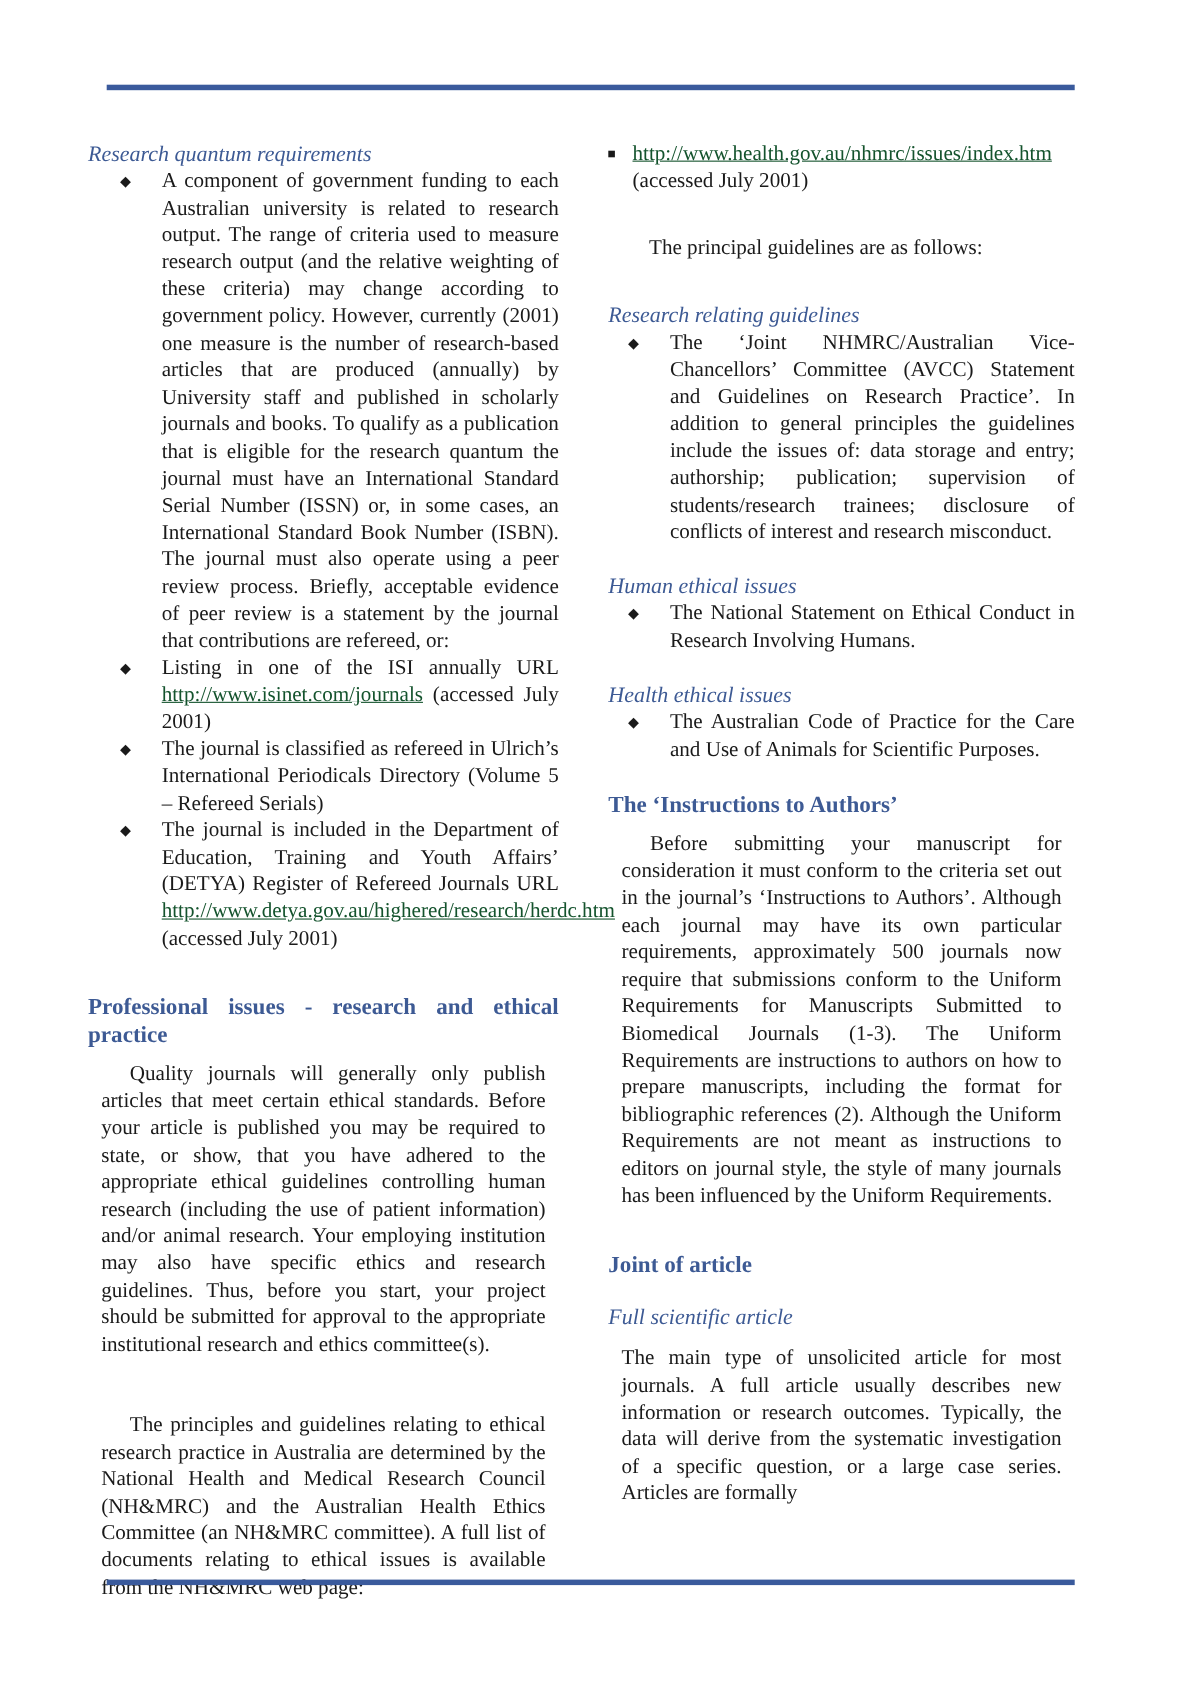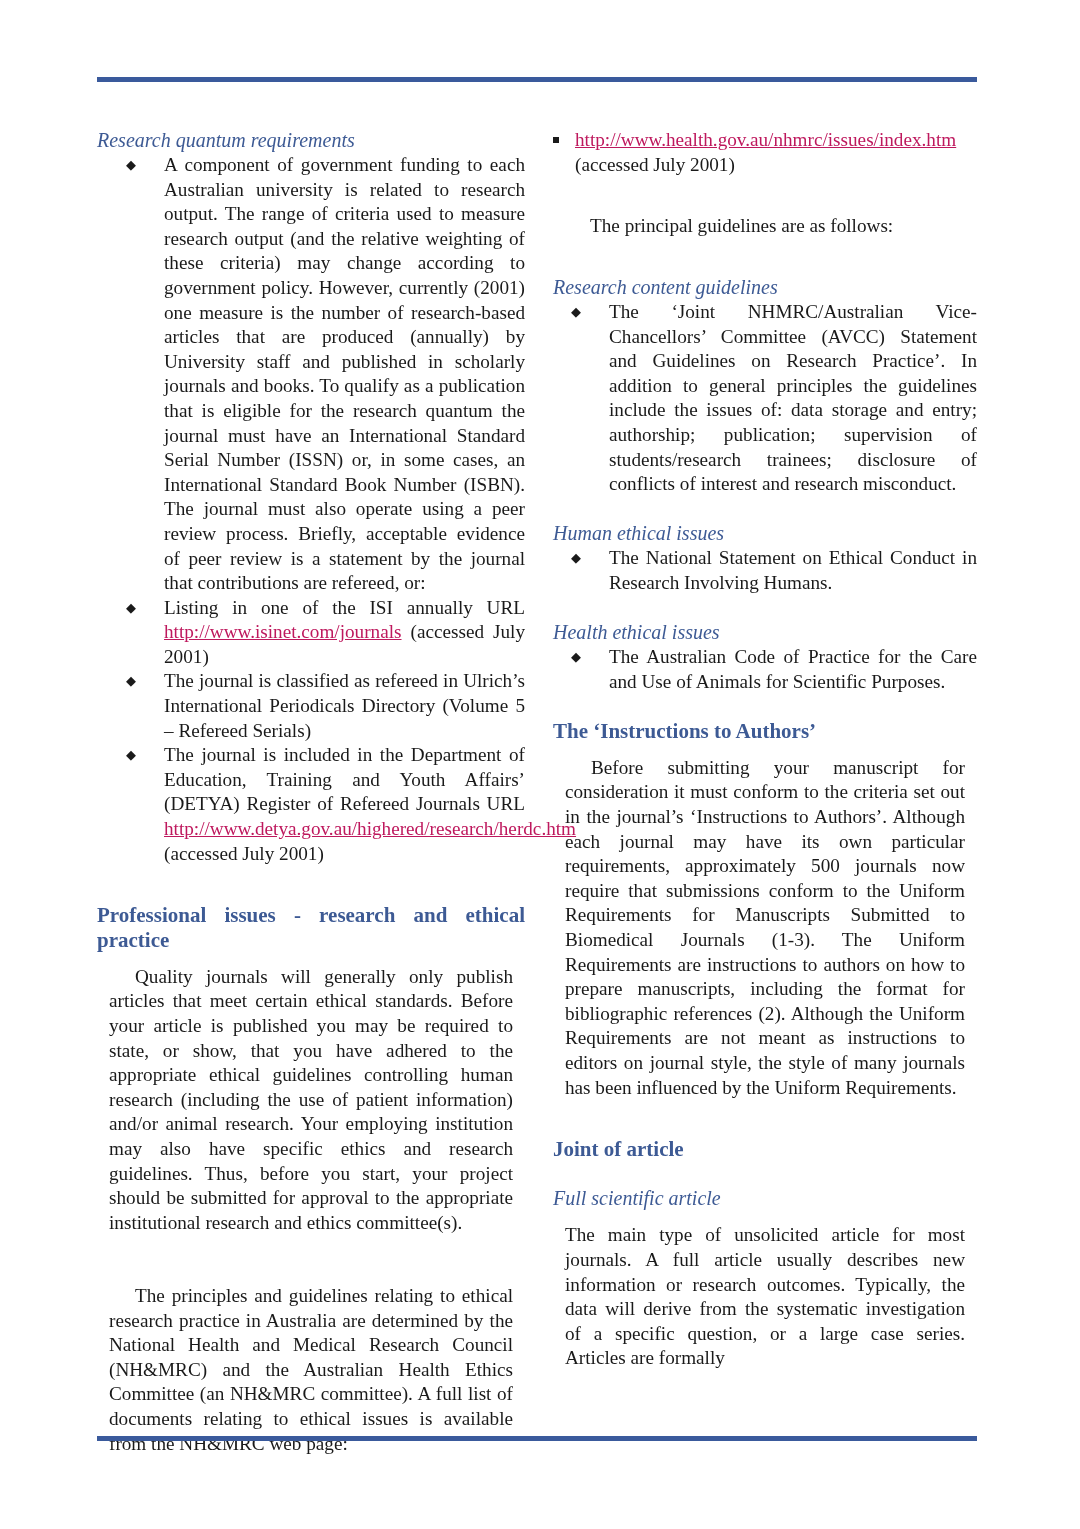--- a/index.html
+++ b/index.html
@@ -2,32 +2,32 @@
 <html><head>
 <meta charset="utf-8">
 <style>
   html, body { margin: 0; padding: 0; background: #ffffff; }
   body { width: 1080px; height: 1529px; position: relative; overflow: hidden;
          font-family: "Liberation Serif", "DejaVu Serif", serif; color: #1a1a1a; }
   .rule { position: absolute; left: 97px; width: 880px; height: 5px; background: #3a5a9c; }
   .rule.top { top: 77px; }
   .rule.bottom { top: 1436px; }
   .col { position: absolute; top: 128px; width: 428px; font-size: 19.2px; line-height: 24.6px; }
-  .col.left { left: 97px; }
+  .col.left { left: 80px; }
   .col.right { left: 553px; width: 424px; }
   p { margin: 12px; text-align: justify; }
   .indent { text-indent: 26px; }
   .subhead { color: #3d5a94; font-style: italic; font-size: 20px; line-height: 25px; margin: 0; }
   .head { color: #3d5a94; font-weight: bold; font-size: 21px; line-height: 25px; margin: 0; }
   ul.bullets { list-style: none; margin: 0; padding: 0; }
   ul.bullets li { position: relative; padding-left: 67px; text-align: justify; }
   ul.bullets li .mark { position: absolute; left: 29px; top: 0; font-size: 13px; }
   .right ul.bullets li { padding-left: 56px; }
   .right ul.bullets li .mark { left: 18px; }
-  a.link { color: #be185d; text-decoration: underline; }
+  a.link { color: #14532d; text-decoration: underline; }
   .gap { height: 24.6px; }
   .sq-item { position: relative; padding-left: 22px; }
   .sq-item .mark { position: absolute; left: 0; top: 9px; width: 6px; height: 6px; background: #1a1a1a; }
 </style>
 </head>
 <body>
 
 <div class="rule top"></div>
 
 <div class="col left">
@@ -63,21 +63,21 @@
 <div class="col right">
   <div class="sq-item">
     <span class="mark"></span>
     <a class="link">http://www.health.gov.au/nhmrc/issues/index.htm</a><br>
     <span>(accessed July 2001)</span>
   </div>
   <div class="gap"></div>
   <p style="padding-left:25px">The principal guidelines are as follows:</p>
   <div class="gap"></div>
 
-  <p class="subhead">Research content guidelines</p>
+  <p class="subhead">Research relating guidelines</p>
   <ul class="bullets">
     <li>
       <span class="mark">◆</span>
       <span>The ‘Joint NHMRC/Australian Vice-Chancellors’ Committee (AVCC) Statement and Guidelines on Research Practice’. In addition to general principles the guidelines include the issues of: data storage and entry; authorship; publication; supervision of students/research trainees; disclosure of conflicts of interest and research misconduct.</span>
     </li>
   </ul>
   <div class="gap"></div>
 
   <p class="subhead">Human ethical issues</p>
   <ul class="bullets">

